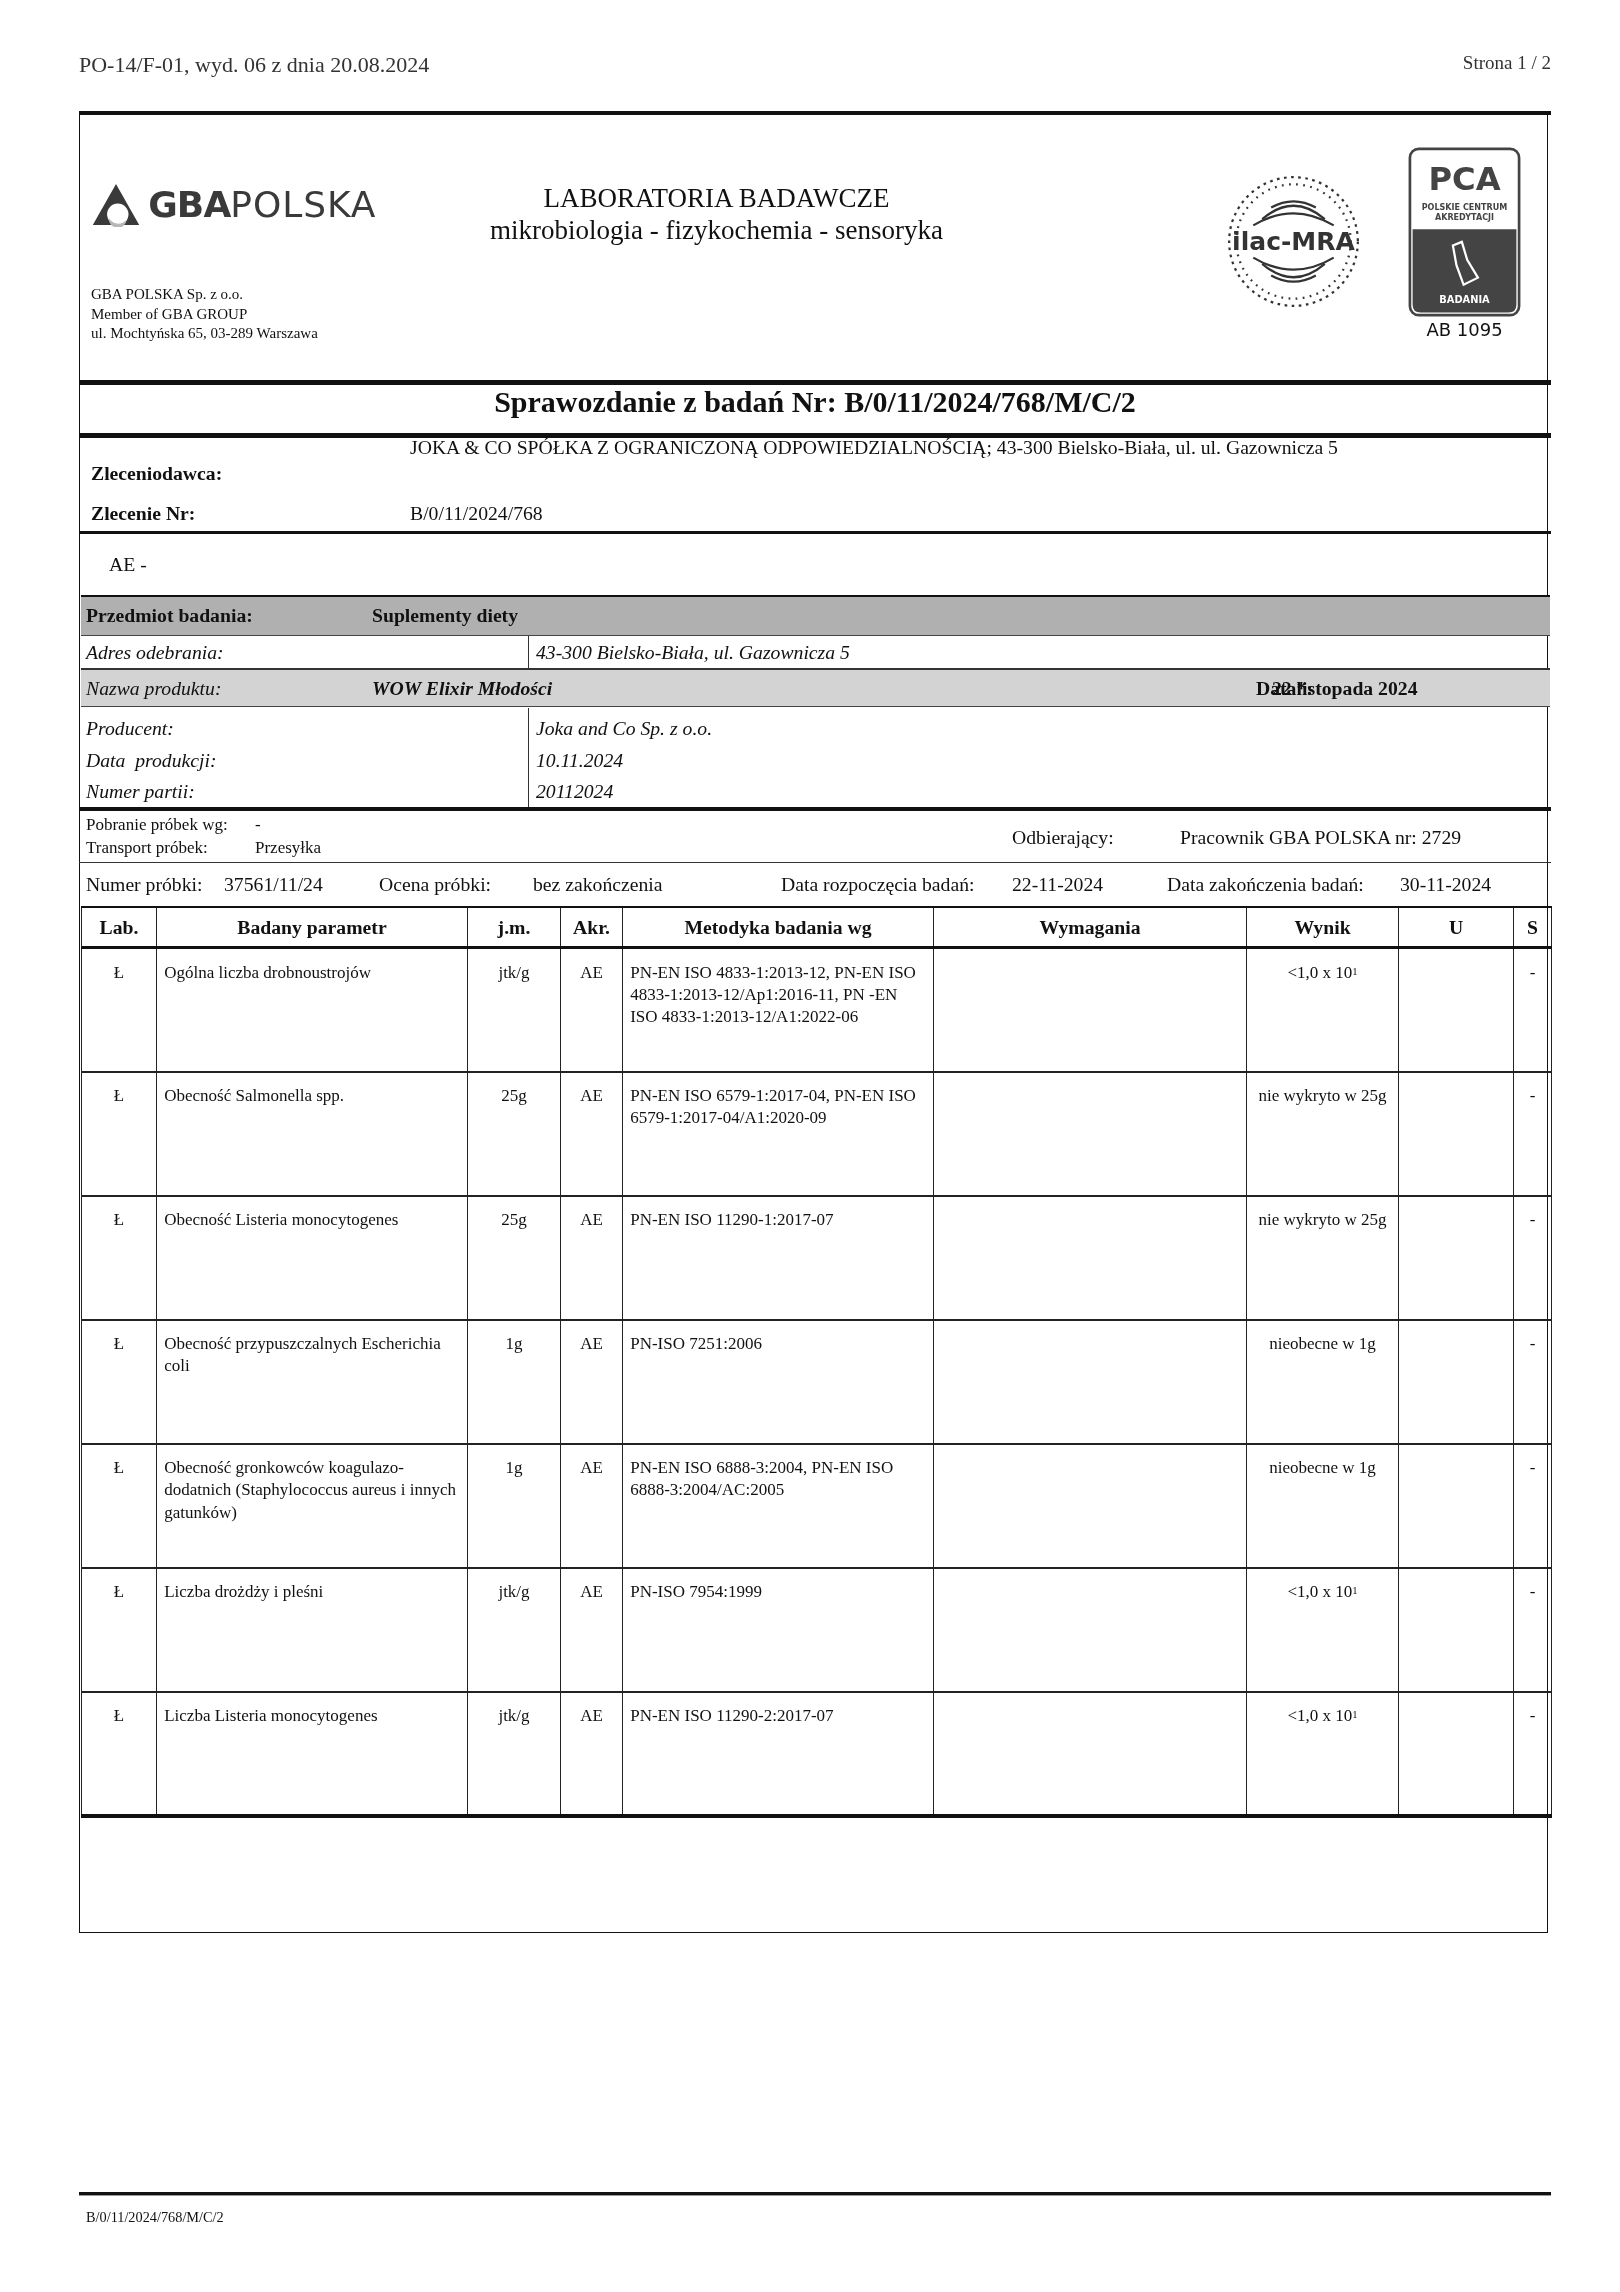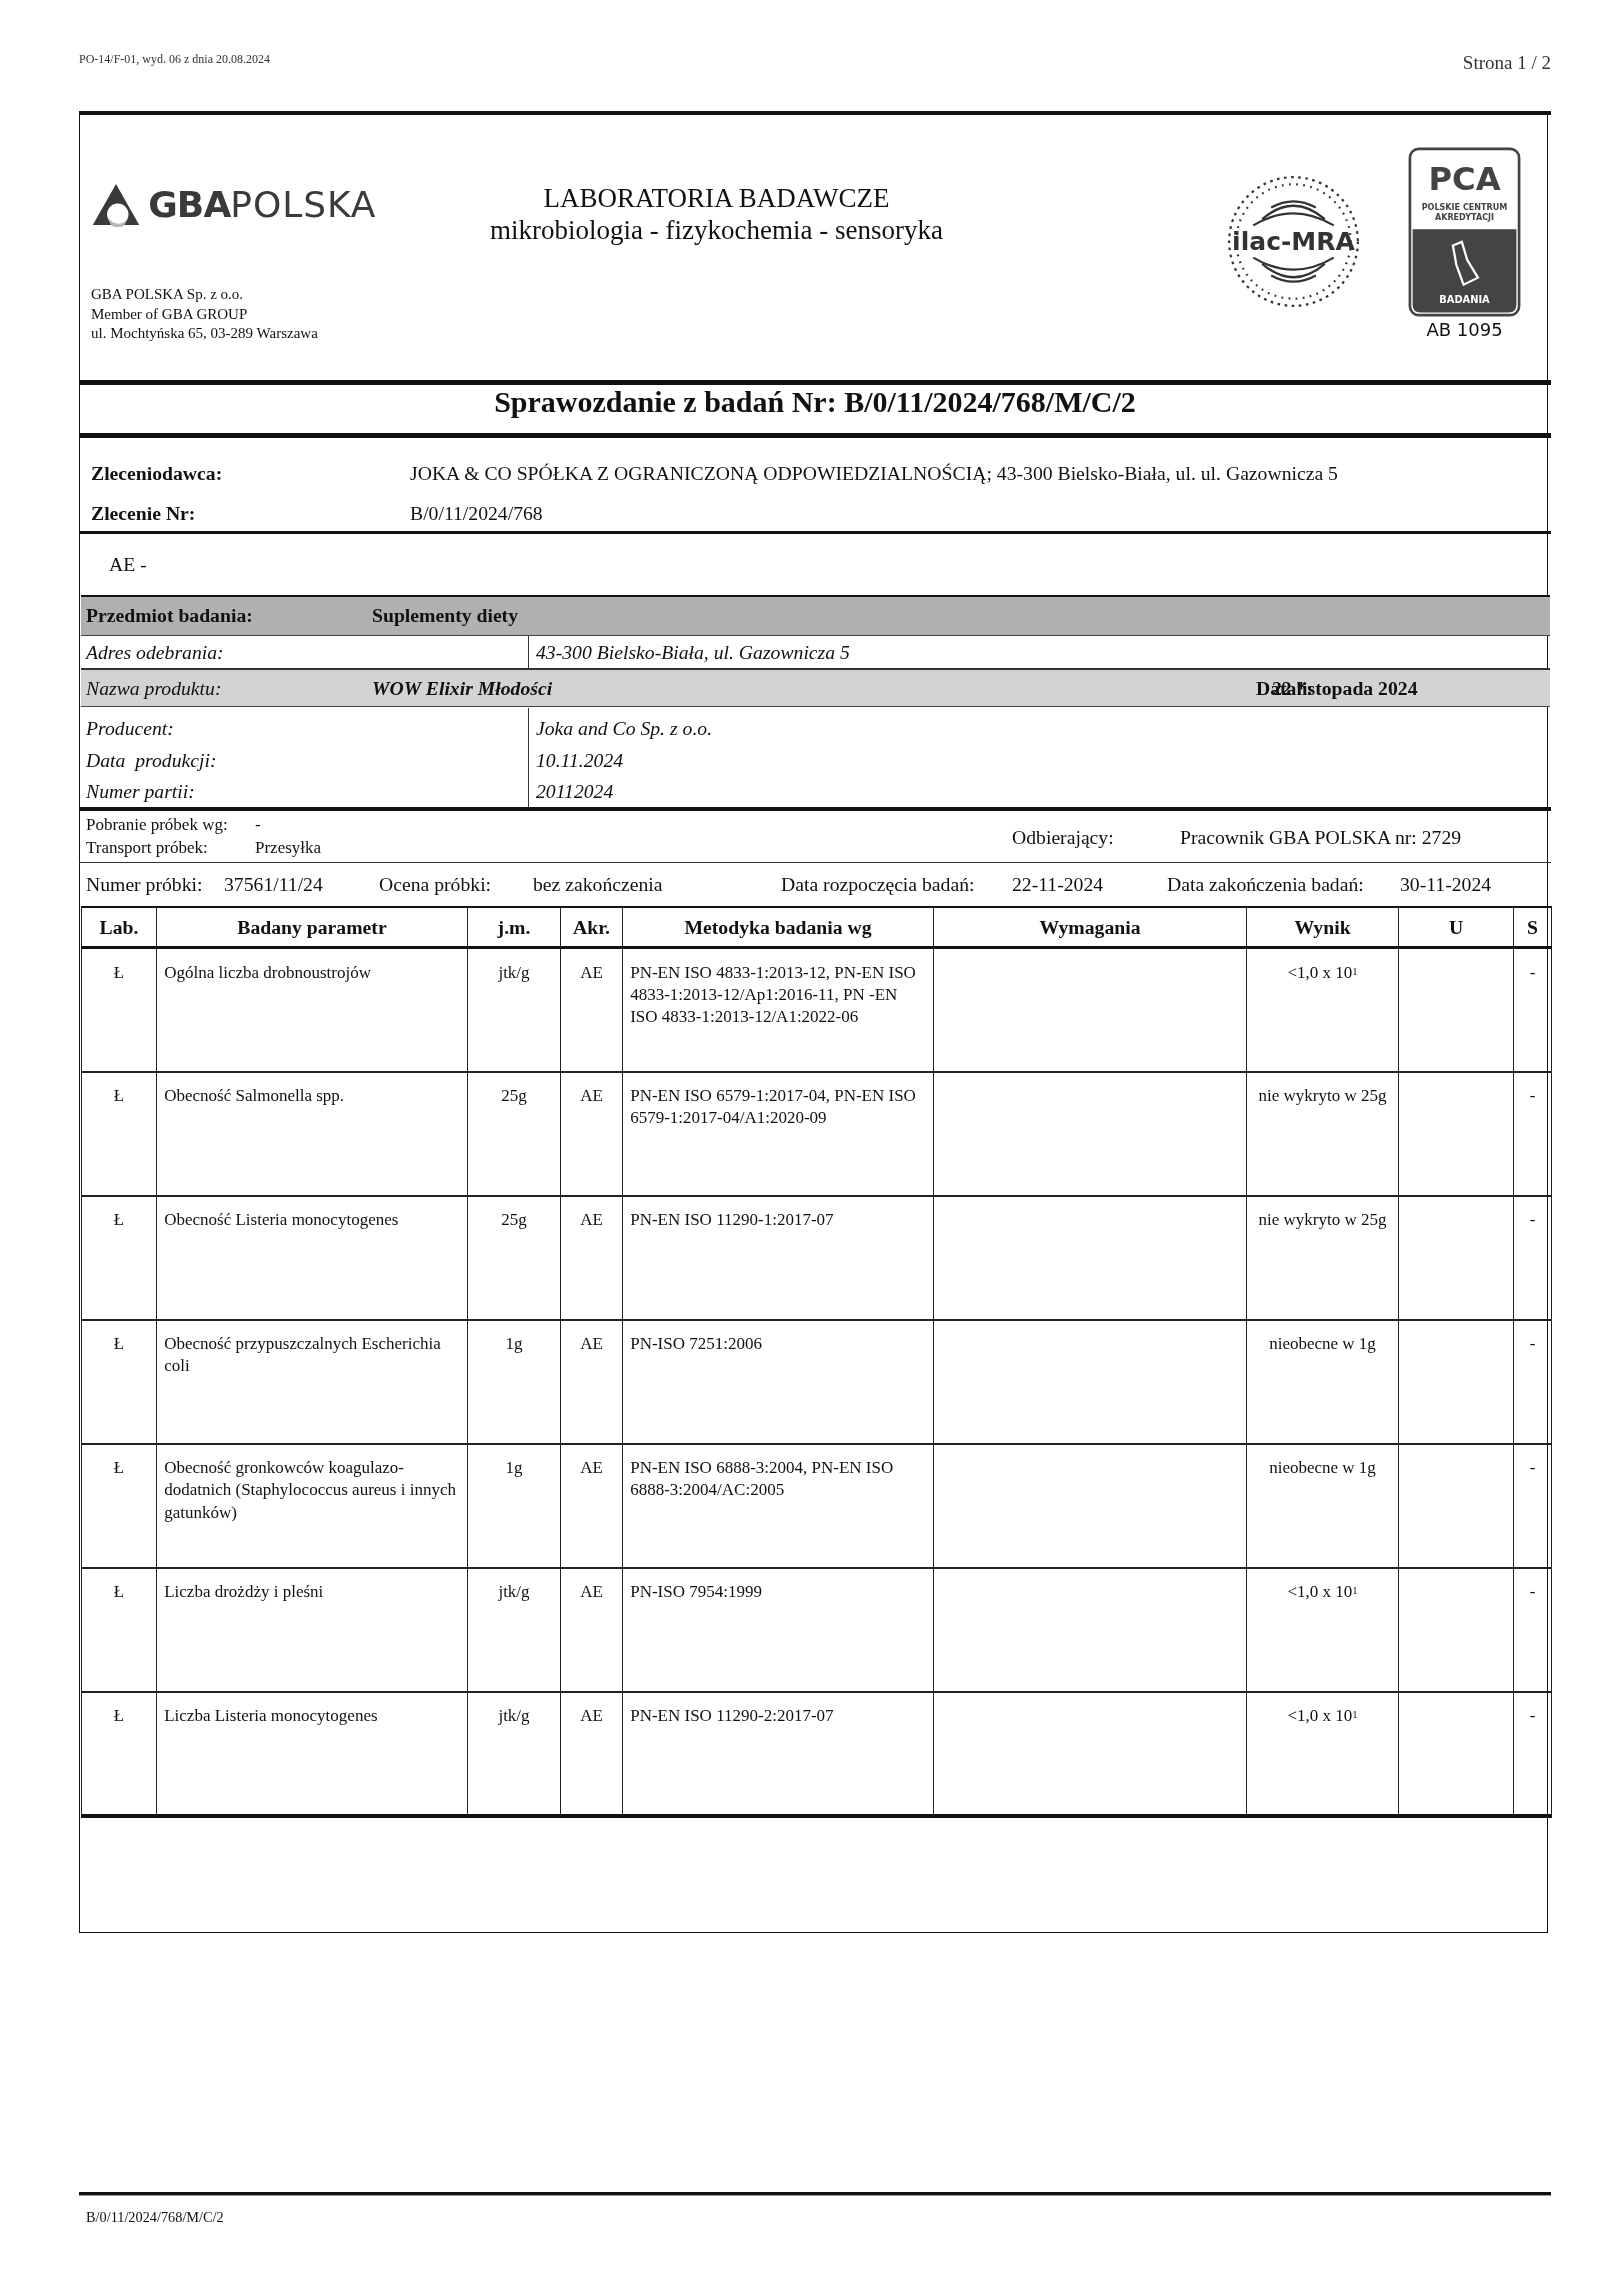--- a/index.html
+++ b/index.html
@@ -1,18 +1,18 @@
 <!DOCTYPE html>
 <html style="font-size:14.3px"><head>
 <meta charset="utf-8">
 <style>
   html, body { margin:0; padding:0; background:#ffffff; }
   body { width:1620px; height:2293px; position:relative; font-family:"Liberation Serif", serif; color:#111; overflow:hidden; }
   .abs { position:absolute; }
-  .doc-header-left { left:79px; top:52px; font-size:12px; color:#333; }
+  .doc-header-left { left:79px; top:52px; font-size:22px; color:#333; }
   .doc-header-right { right:69px; top:52px; font-size:19px; color:#333; }
   .frame { left:79px; top:111px; width:1469px; height:1822px; border:1.8px solid #111; box-sizing:border-box; }
   .frame-top { left:79px; top:111px; width:1472px; height:3.6px; background:#111; }
 
   
   .logo { left:91px; top:177px; height:54px; display:flex; align-items:center; }
   .logo-text-bold { font-family:"DejaVu Sans", sans-serif; font-weight:bold; font-size:36px; color:#3a3a3a; letter-spacing:-0.9px; }
   .logo-text-light { font-family:"DejaVu Sans", sans-serif; font-weight:normal; font-size:36px; color:#3a3a3a; letter-spacing:0.9px; }
   .lab-title { left:403px; top:182px; width:627px; text-align:center; font-size:27px; line-height:32px; }
   .company-info { left:91px; top:285px; font-size:15px; line-height:19.7px; }
@@ -105,21 +105,21 @@
     <text x="63" y="174" text-anchor="middle" font-family="DejaVu Sans, sans-serif" font-weight="bold" font-size="11" fill="#fff">BADANIA</text>
   </svg>
 </div>
 <div class="abs pca-ab">AB 1095</div>
 
 <div class="hline" style="top:380px;height:4.5px;"></div>
 <div class="abs report-title">Sprawozdanie z badań Nr: B/0/11/2024/768/M/C/2</div>
 <div class="hline" style="top:433px;height:5.4px;"></div>
 
 <div class="abs lbl-bold" style="left:91px;top:462px;">Zleceniodawca:</div>
-<div class="abs txt22" style="left:410px;top:462px;">JOKA &amp; CO SPÓŁKA Z OGRANICZONĄ ODPOWIEDZIALNOŚCIĄ; 43-300 Bielsko-Biała, ul. ul. Gazownicza 5</div>
+<div class="abs txt22" style="left:410px;top:436px;">JOKA &amp; CO SPÓŁKA Z OGRANICZONĄ ODPOWIEDZIALNOŚCIĄ; 43-300 Bielsko-Biała, ul. ul. Gazownicza 5</div>
 <div class="abs lbl-bold" style="left:91px;top:502px;">Zlecenie Nr:</div>
 <div class="abs txt22" style="left:410px;top:502px;">B/0/11/2024/768</div>
 <div class="hline" style="top:531px;height:2.7px;"></div>
 
 <div class="abs txt22" style="left:109px;top:553px;">AE -</div>
 <div class="abs txt19" style="left:150px;top:543px;width:1388px;line-height:19.7px;">
 </div>
 
 <div class="abs band-dark"></div>
 <div class="abs lbl-bold" style="left:86px;top:604px;">Przedmiot badania:</div>

